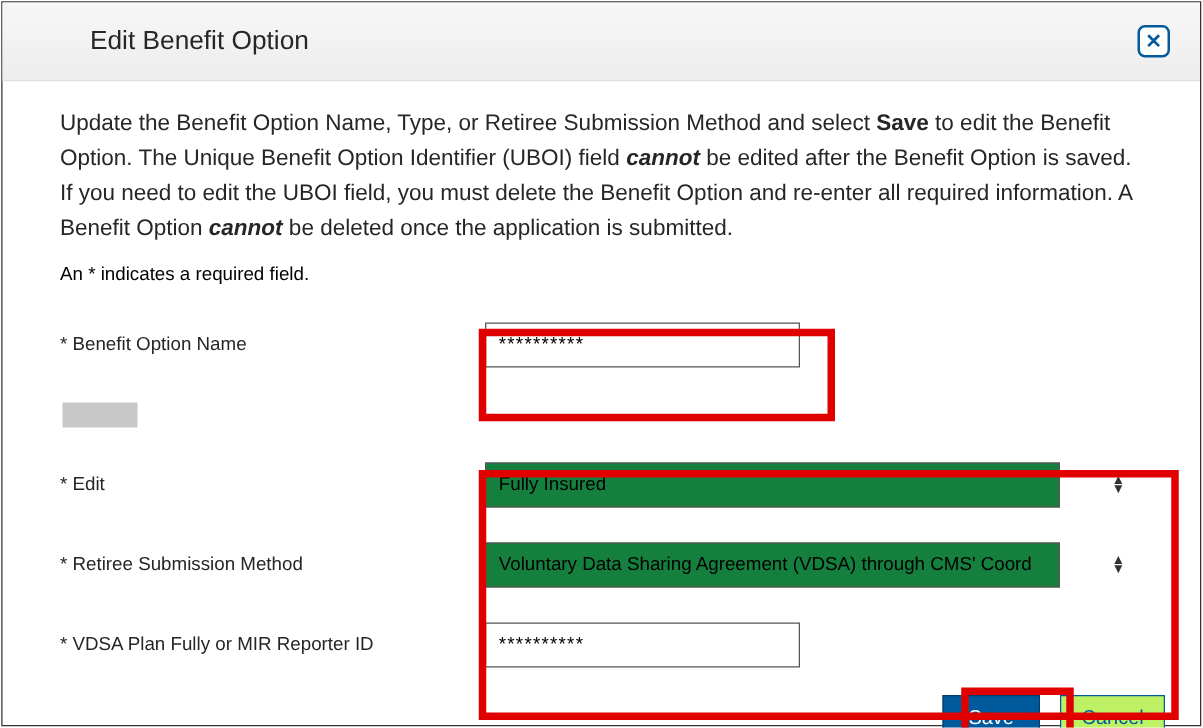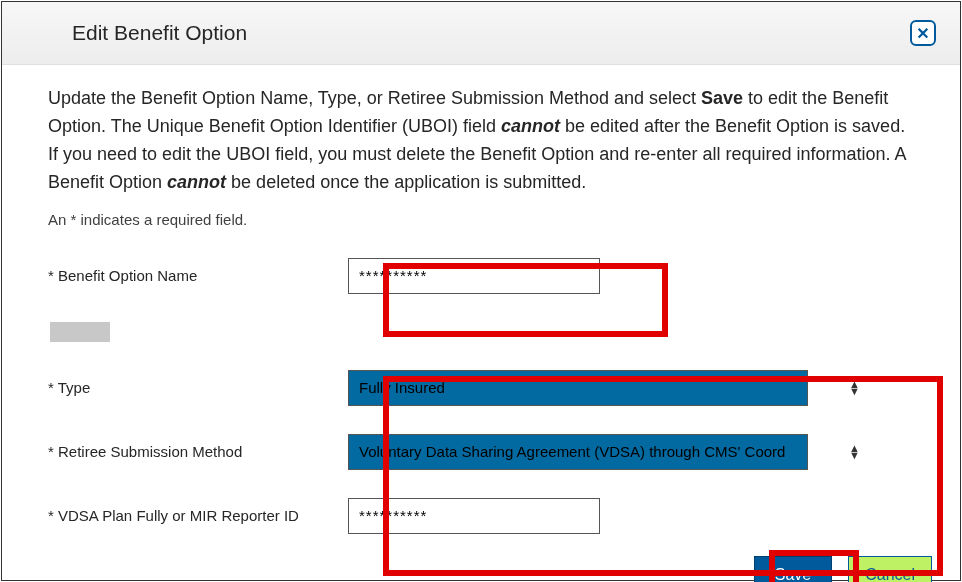--- a/index.html
+++ b/index.html
@@ -57,28 +57,29 @@
     .desc {
       color: #262626;
       font-size: 18px;
       line-height: 1.55;
       margin-bottom: 14px;
     }
     .desc .bold { font-weight: 700; }
     .desc .bolditalic { font-weight: 700; font-style: italic; }
     .required-note {
       font-size: 15px;
-      color: #404040;
+      color: #000000;
       margin-bottom: 30px;
     }
     .form-area { position: relative; }
     .form-row {
       display: flex;
       align-items: center;
       margin-bottom: 28px;
+      gap: 40px;
     }
     .form-label {
       width: 300px;
       font-size: 15px;
       color: #262626;
       flex-shrink: 0;
     }
     .text-input {
       height: 36px;
       border: 1px solid #555;
@@ -88,21 +89,21 @@
       width: 252px;
       letter-spacing: 1px;
     }
     .select {
       height: 36px;
       border: 1px solid #555;
       padding: 0 28px 0 10px;
       font-size: 15px;
       font-family: inherit;
       width: 460px;
-      background: #0369a1;
+      background: #15803d;
       appearance: none;
       position: relative;
       line-height: 34px;
       white-space: nowrap;
       overflow: hidden;
       text-overflow: clip;
       cursor: pointer;
     }
     .select-wrap {
       position: relative;
@@ -185,21 +186,21 @@
       <div class="form-row">
         <div class="form-label">* Benefit Option Name</div>
         <input class="text-input" type="text" value="**********" style="">
       </div>
 
       <div class="form-row">
         <div class="readonly-box"></div>
       </div>
 
       <div class="form-row">
-        <div class="form-label">* Type</div>
+        <div class="form-label">* Edit</div>
         <div class="select-wrap">
           <div class="select">Fully Insured</div>
           <div class="select-arrows">▲<br>▼</div>
         </div>
       </div>
 
       <div class="form-row">
         <div class="form-label">* Retiree Submission Method</div>
         <div class="select-wrap">
           <div class="select">Voluntary Data Sharing Agreement (VDSA) through CMS' Coord</div>

